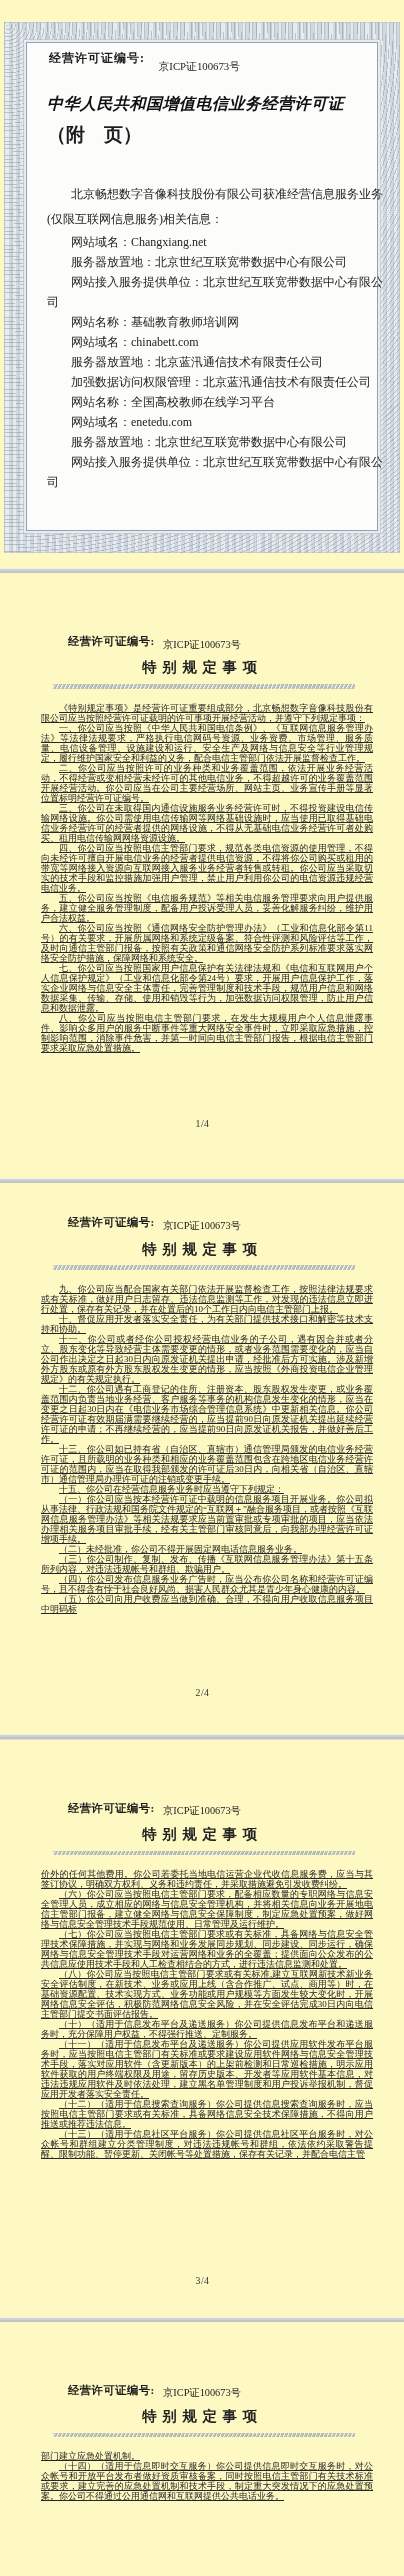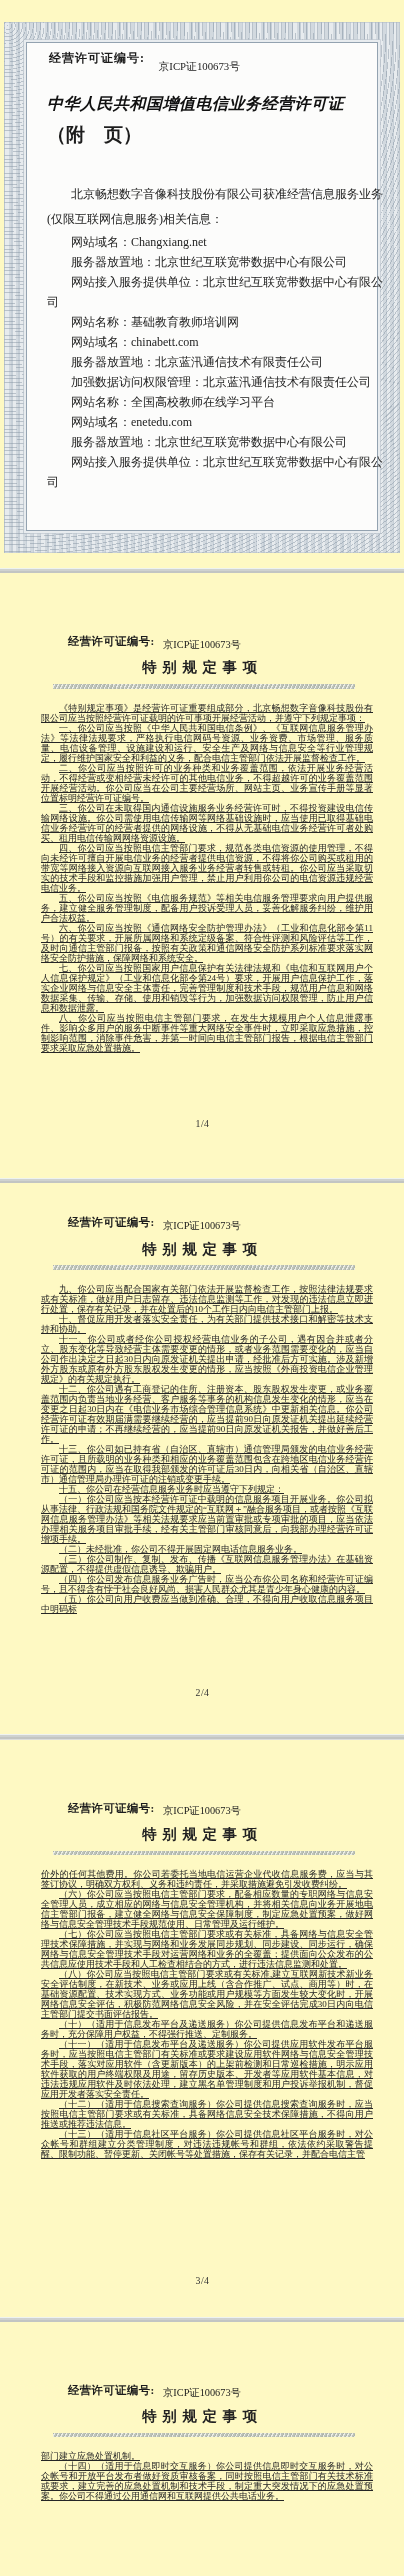--- a/index.html
+++ b/index.html
@@ -153,21 +153,21 @@
     </div>
     <div class="prov-body">
         <p>九、你公司应当配合国家有关部门依法开展监督检查工作，按照法律法规要求或有关标准，做好用户日志留存、违法信息监测等工作，对发现的违法信息立即进行处置，保存有关记录，并在处置后的10个工作日内向电信主管部门上报。</p>
         <p>十、督促应用开发者落实安全责任，为有关部门提供技术接口和解密等技术支持和协助。</p>
         <p>十一、你公司或者经你公司授权经营电信业务的子公司，遇有因合并或者分立、股东变化等导致经营主体需要变更的情形，或者业务范围需要变化的，应当自公司作出决定之日起30日内向原发证机关提出申请，经批准后方可实施。涉及新增外方股东或原有外方股东股权发生变更的情形，应当按照《外商投资电信企业管理规定》的有关规定执行。</p>
         <p>十二、你公司遇有工商登记的住所、注册资本、股东股权发生变更，或业务覆盖范围内负责当地业务经营、客户服务等事务的机构信息发生变化的情形，应当在变更之日起30日内在《电信业务市场综合管理信息系统》中更新相关信息。你公司经营许可证有效期届满需要继续经营的，应当提前90日向原发证机关提出延续经营许可证的申请；不再继续经营的，应当提前90日向原发证机关报告，并做好善后工作。</p>
         <p>十三、你公司如已持有省（自治区、直辖市）通信管理局颁发的电信业务经营许可证，且所载明的业务种类和相应的业务覆盖范围包含在跨地区电信业务经营许可证的范围内，应当在取得我部颁发的许可证后30日内，向相关省（自治区、直辖市）通信管理局办理许可证的注销或变更手续。</p>
         <p>十五、你公司在经营信息服务业务时应当遵守下列规定：</p>
         <p>（一）你公司应当按本经营许可证中载明的信息服务项目开展业务。你公司拟从事法律、行政法规和国务院文件规定的“互联网＋”融合服务项目，或者按照《互联网信息服务管理办法》等相关法规要求应当前置审批或专项审批的项目，应当依法办理相关服务项目审批手续，经有关主管部门审核同意后，向我部办理经营许可证增项手续。</p>
         <p>（二）未经批准，你公司不得开展固定网电话信息服务业务。</p>
-        <p>（三）你公司制作、复制、发布、传播《互联网信息服务管理办法》在基础资源配置，不得提供虚假信息诱导、欺骗用户。</p>
+        <p>（三）你公司制作、复制、发布、传播《互联网信息服务管理办法》第十五条所列内容，对违法违规帐号和群组、欺骗用户。</p>
         <p>（四）你公司发布信息服务业务广告时，应当公布你公司名称和经营许可证编号，且不得含有悖于社会良好风尚、损害人民群众尤其是青少年身心健康的内容。</p>
         <p>（五）你公司向用户收费应当做到准确、合理，不得向用户收取信息服务项目中明码标</p>
       </div>
     <div class="page-no">2/4</div>
   </section>
 
   <div class="page-divider"></div>
 
   <section class="page prov prov-3">
     <div class="prov-header">

